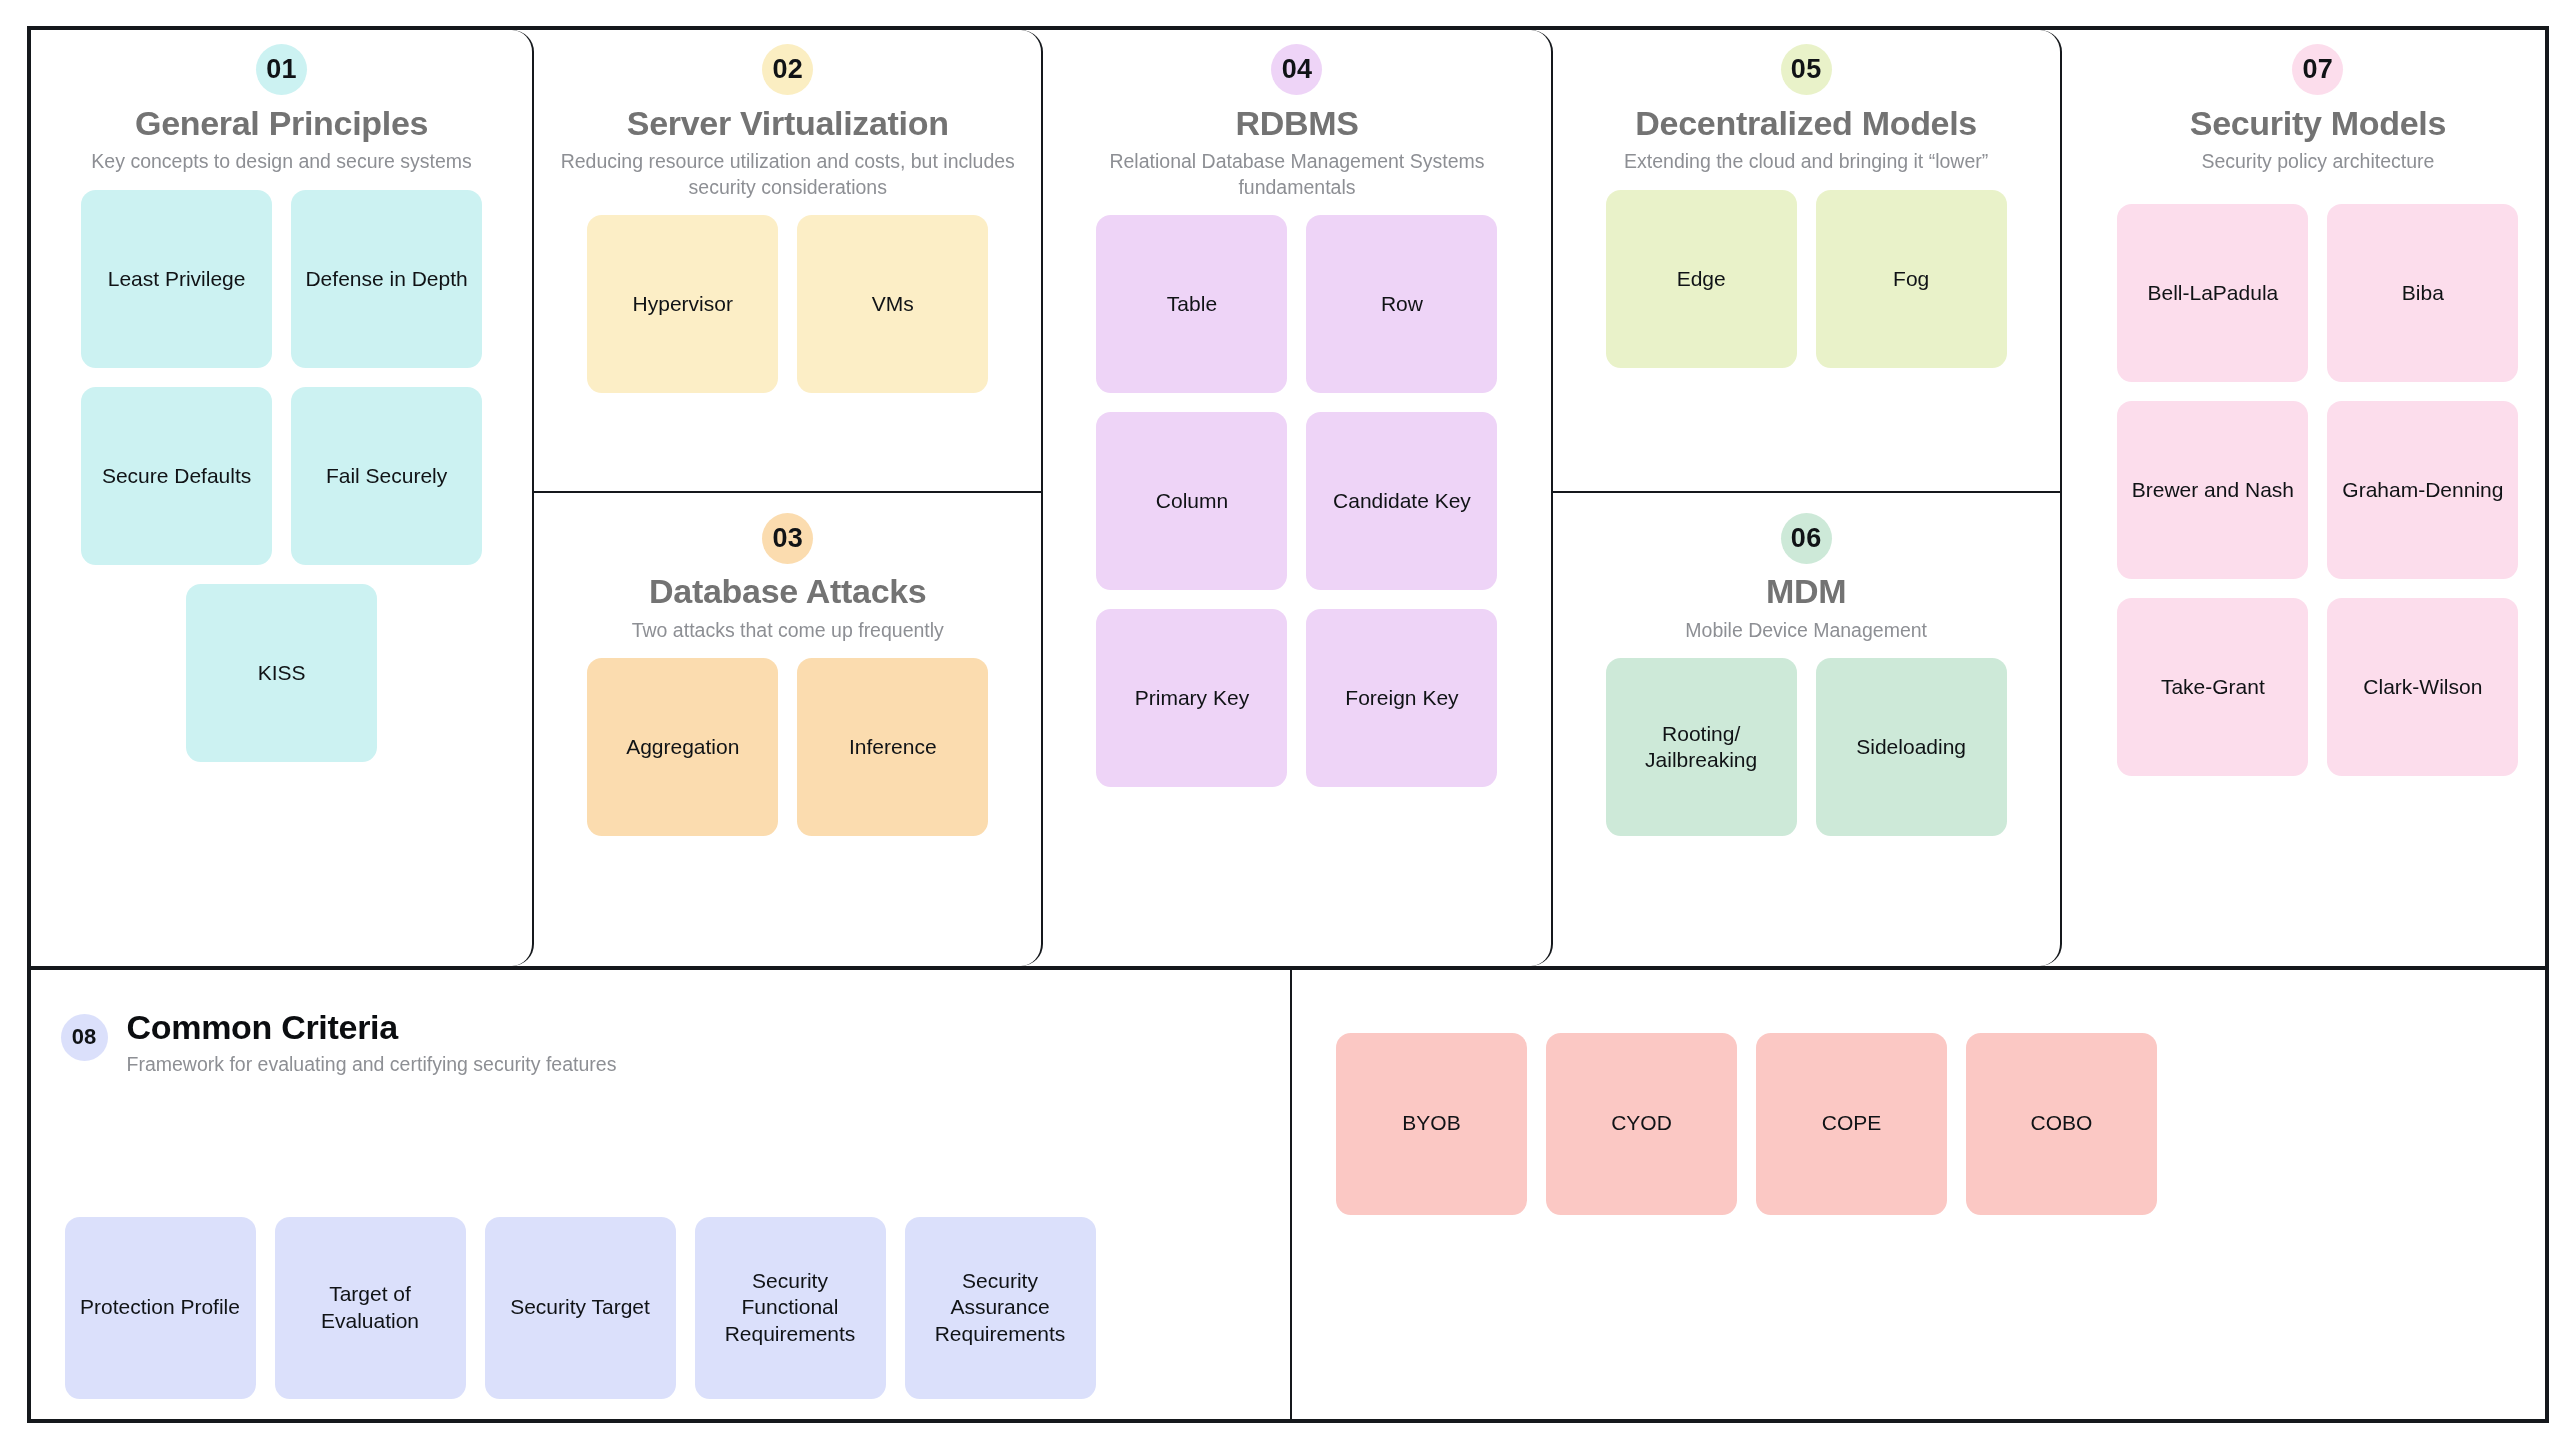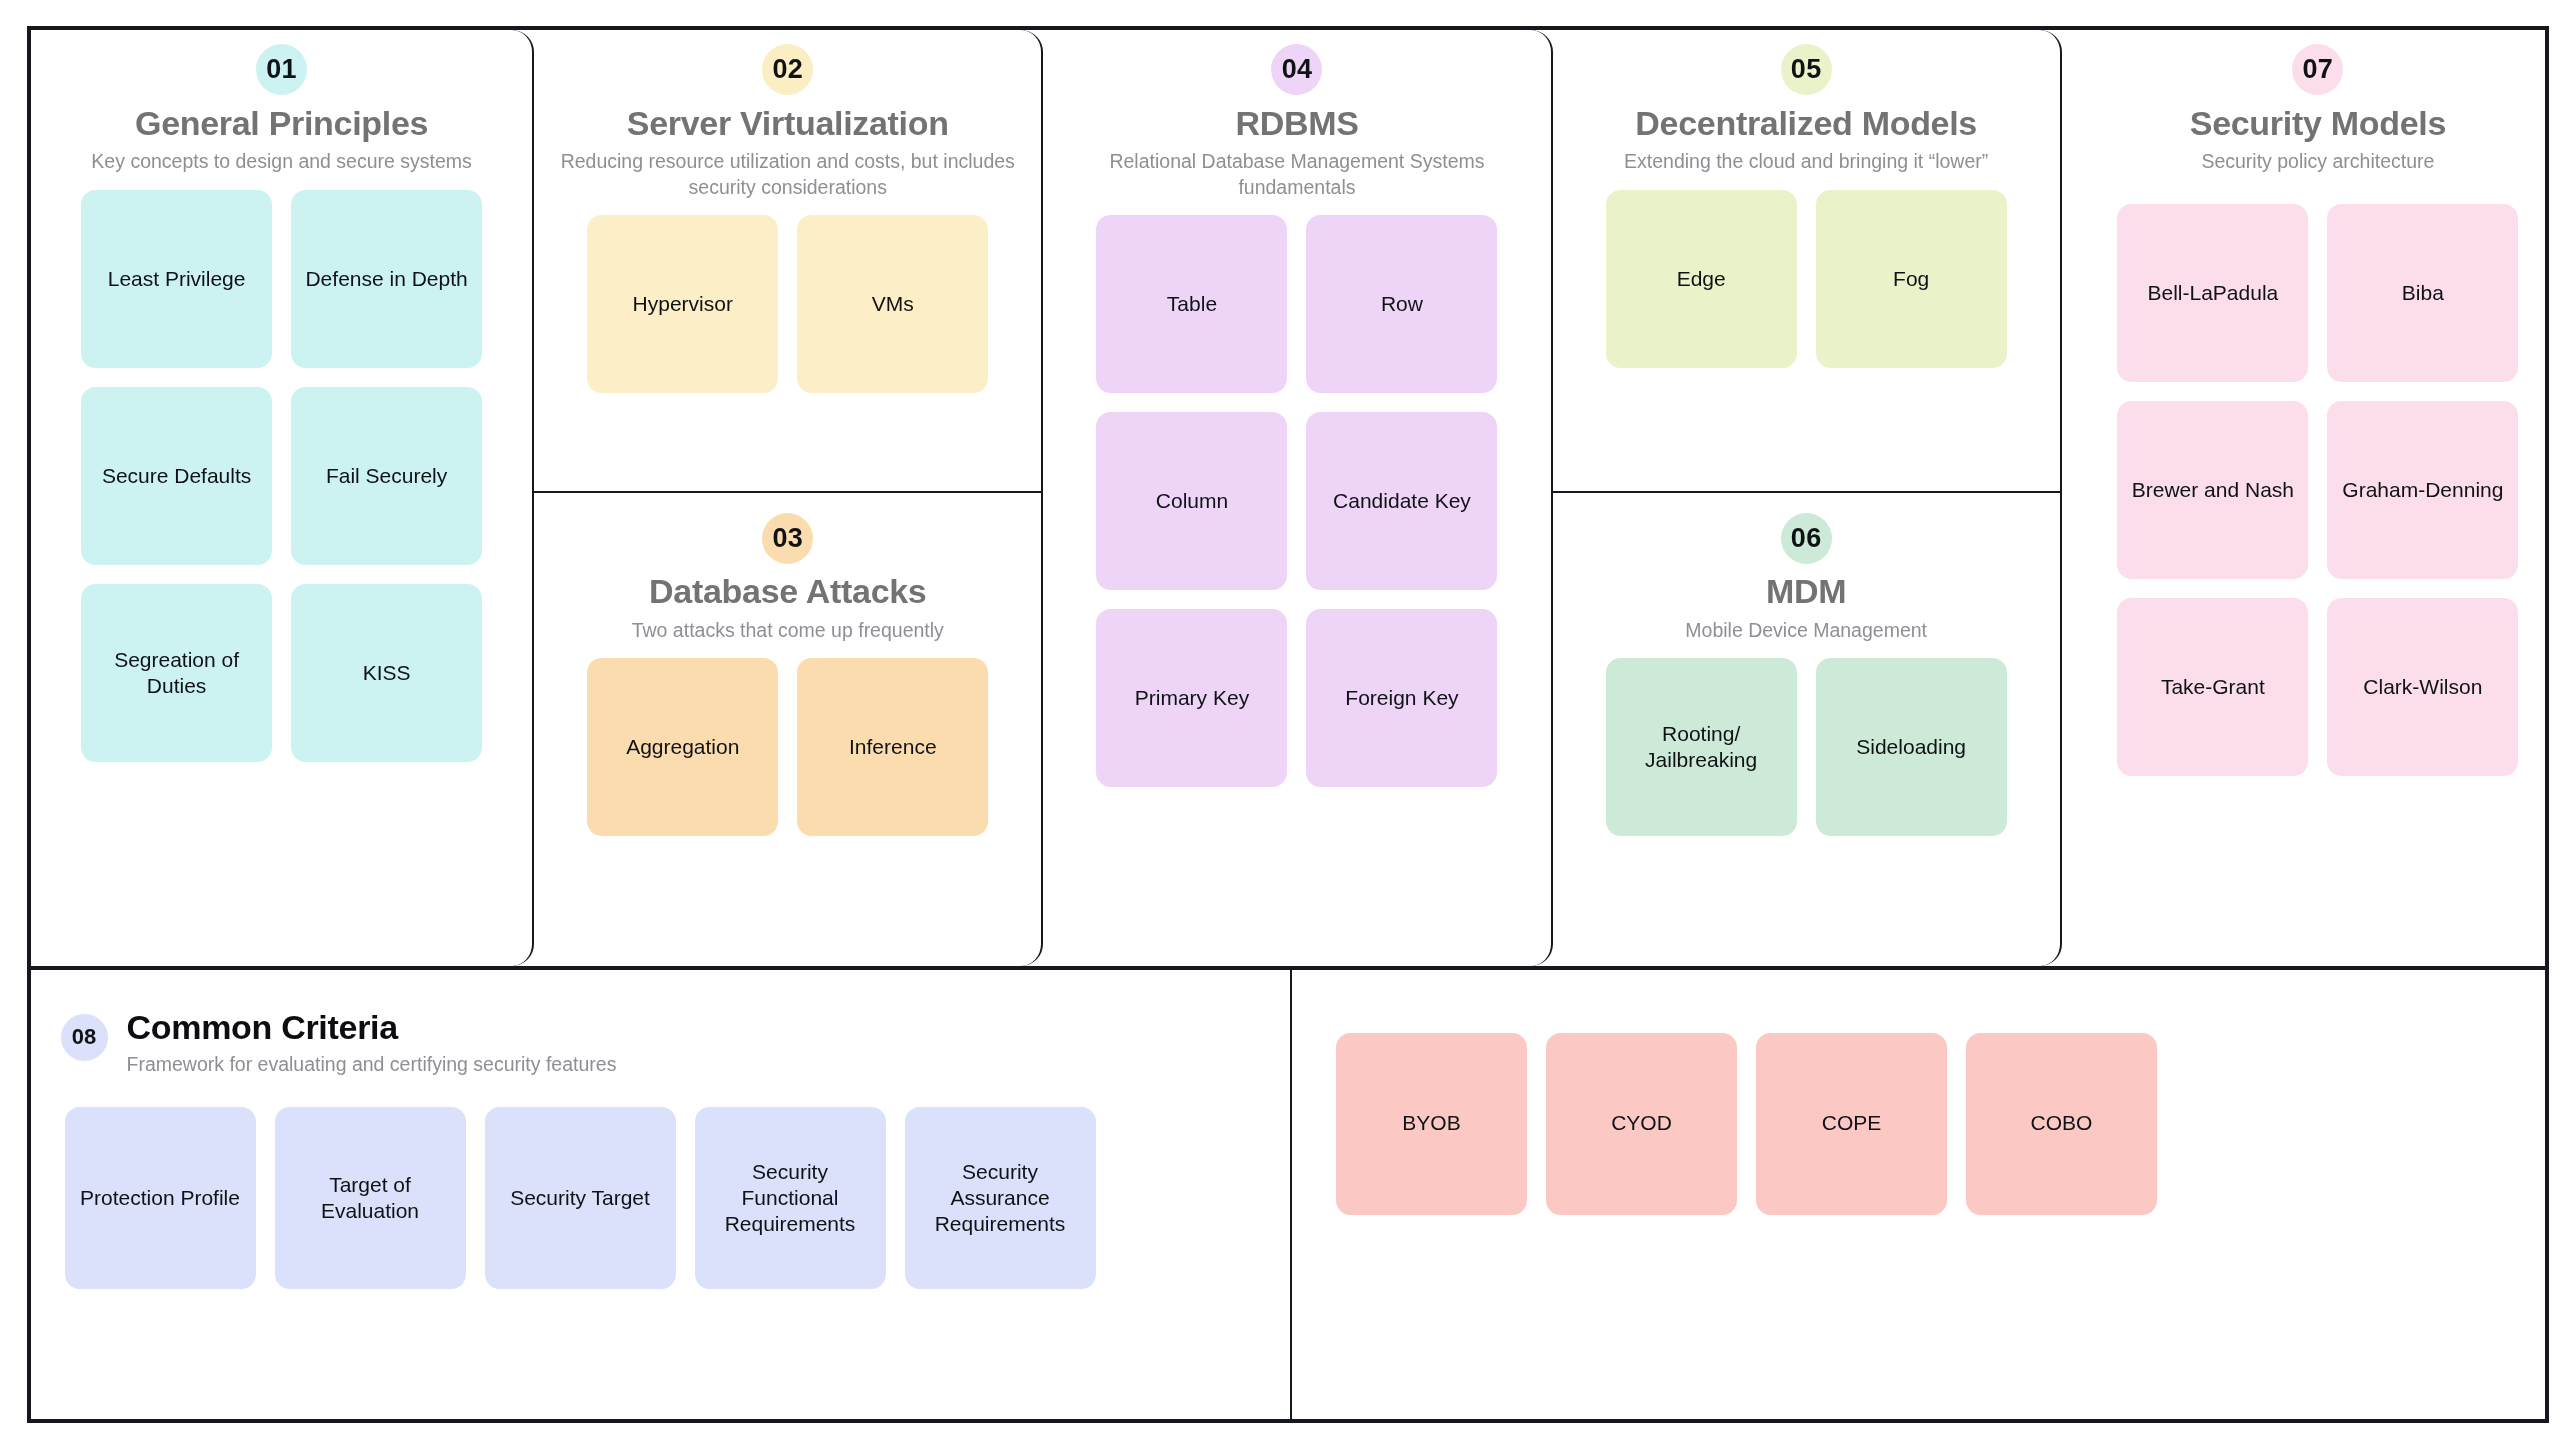--- a/index.html
+++ b/index.html
@@ -92,21 +92,21 @@
     border-top:4px solid #15181c;
     box-sizing:border-box;
   }
   .wide-panel{
     position:relative;
     box-sizing:border-box;
     padding:40px 27px 20px 29.5px;
     display:flex;flex-direction:column;
     align-items:flex-start;
   }
-  .wide-panel.left{width:1261px;border-right:2px solid #15181c;}
+  .wide-panel.left{width:1261px;border-right:2px solid #15181c;justify-content:space-between;}
   .wide-panel.right{flex:1;padding-left:40px;}
   .wide-head{
     display:flex;align-items:flex-start;gap:19px;
     margin-bottom:6.7px;
   }
   .wide-badge{
     width:47px;height:47px;border-radius:50%;
     display:flex;align-items:center;justify-content:center;
     font-size:22px;font-weight:700;color:#101316;
     flex:0 0 auto;margin-top:4px;
@@ -137,21 +137,20 @@
     <div class="col col-a">
       <div class="panel" style="flex:1 1 auto;">
         <div class="badge" style="background:#ccf2f2">01</div>
         <div class="panel-title">General Principles</div>
         <div class="panel-sub">Key concepts to design and secure systems</div>
         <div class="tiles two">
           <div class="tile" style="background:#ccf2f2">Least Privilege</div>
           <div class="tile" style="background:#ccf2f2">Defense in Depth</div>
           <div class="tile" style="background:#ccf2f2">Secure Defaults</div>
           <div class="tile" style="background:#ccf2f2">Fail Securely</div>
-          <div class="tile" style="background:#ccf2f2">Segreation of Duties</div>
           <div class="tile" style="background:#ccf2f2">KISS</div>
         </div>
       </div>
     </div>
 
     <div class="col col-b">
       <div class="panel split-top" style="height:463px;">
         <div class="badge" style="background:#fbeec2">02</div>
         <div class="panel-title">Server Virtualization</div>
         <div class="panel-sub">Reducing resource utilization and costs, but includes security considerations</div>

